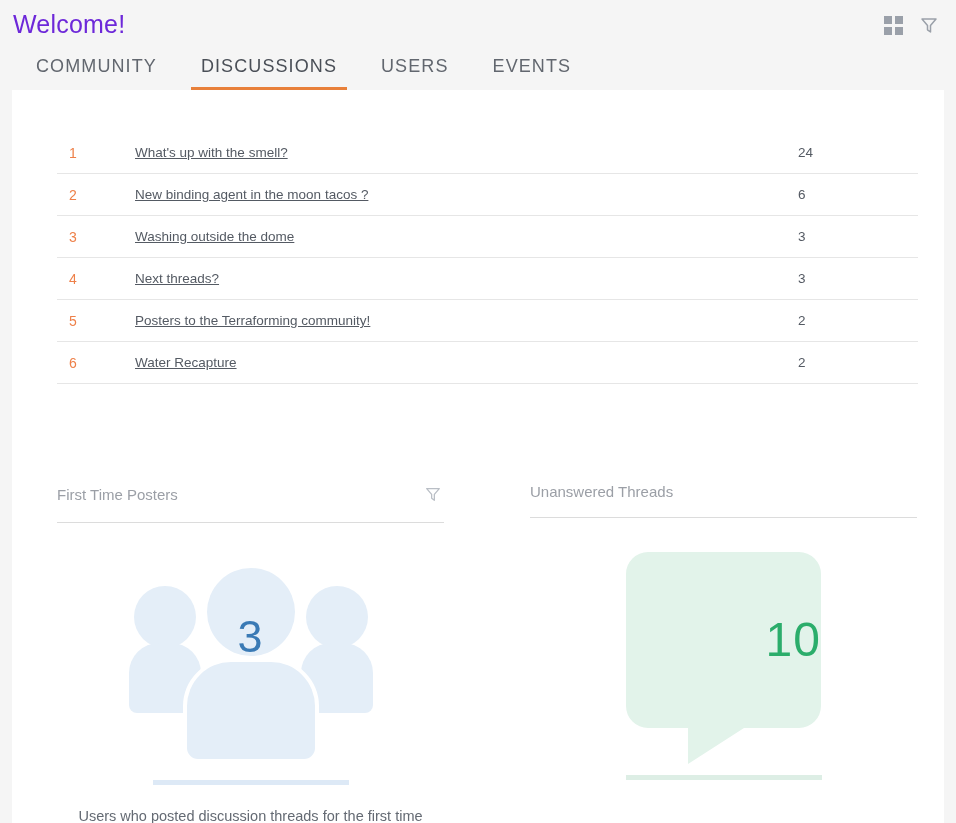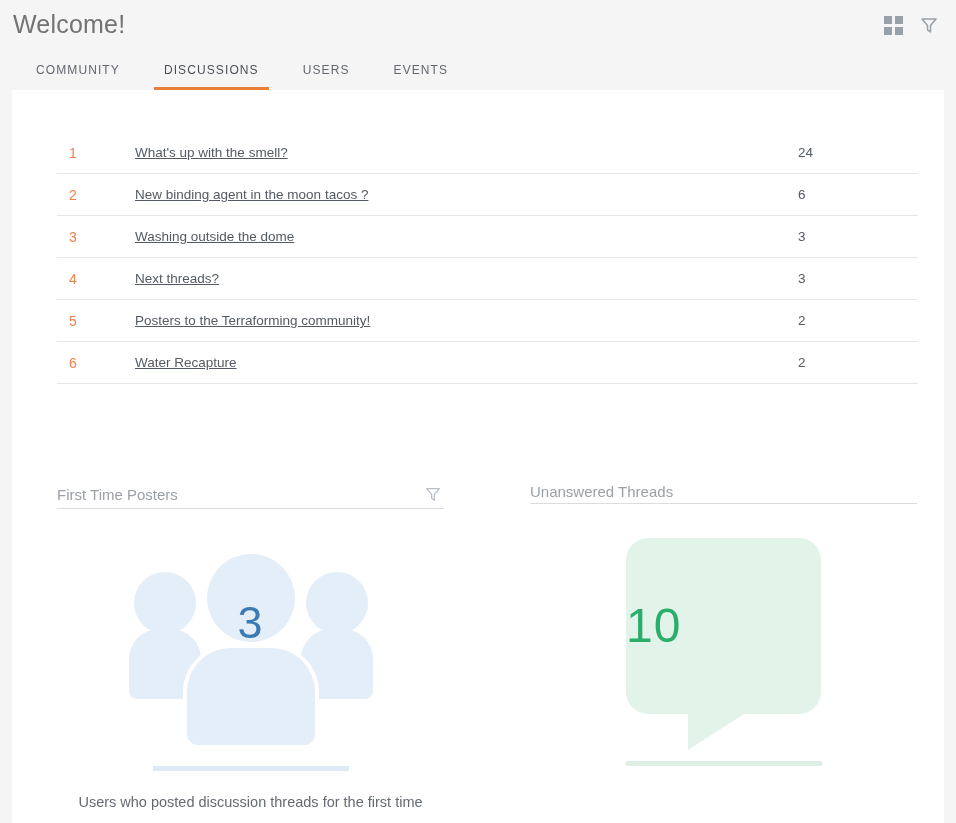--- a/index.html
+++ b/index.html
@@ -17,21 +17,21 @@
     position: relative;
     height: 90px;
     background: #f5f5f5;
   }
   .page-title {
     position: absolute;
     left: 13px;
     top: 10px;
     font-size: 25px;
     font-weight: 400;
-    color: #737373;
+    color: #6d28d9;
     letter-spacing: .2px;
   }
   .header-actions {
     position: absolute;
     right: 16px;
     top: 14px;
     display: flex;
     align-items: center;
     gap: 14px;
   }
@@ -57,21 +57,21 @@
   .tabs {
     position: absolute;
     left: 0;
     bottom: 0;
     display: flex;
     align-items: flex-end;
     height: 44px;
   }
   .tab {
     position: relative;
-    font-size: 12px;
+    font-size: 18px;
     letter-spacing: 1.1px;
     color: #62676f;
     padding: 0 22px 13px 22px;
     cursor: pointer;
     background: none;
     border: none;
     font-family: inherit;
     white-space: nowrap;
   }
   .tab:first-child { margin-left: 14px; }
@@ -138,21 +138,21 @@
     top: 393px;
     width: 861px;
     display: flex;
     gap: 86px;
   }
   .panel { width: 387px; }
   .panel-head {
     display: flex;
     align-items: center;
     justify-content: space-between;
-    padding-bottom: 3px;
+    padding-bottom: 17px;
     border-bottom: 1px solid #dcdcdc;
   }
   .panel-title {
     font-size: 15px;
     color: #9b9fa6;
     font-weight: 400;
   }
   .panel-body {
     height: 262px;
     display: flex;
@@ -180,21 +180,21 @@
   .people-wrap { position: relative; width: 248px; height: 215px; }
   .people-wrap .glyph-value {
     top: 54px; left: 0; right: 0;
     text-align: center;
     font-size: 45px;
     color: #3a7ab5;
   }
   .bubble-wrap { position: relative; width: 195px; height: 215px; }
   .bubble-wrap .glyph-value {
     top: 60px; left: 0; right: 0;
-    text-align: left;
+    text-align: right;
     font-size: 48px;
     color: #2bad6b;
   }
 </style>
 </head>
 <body>
 
 <div class="page-header">
   <div class="page-title">Welcome!</div>
 

